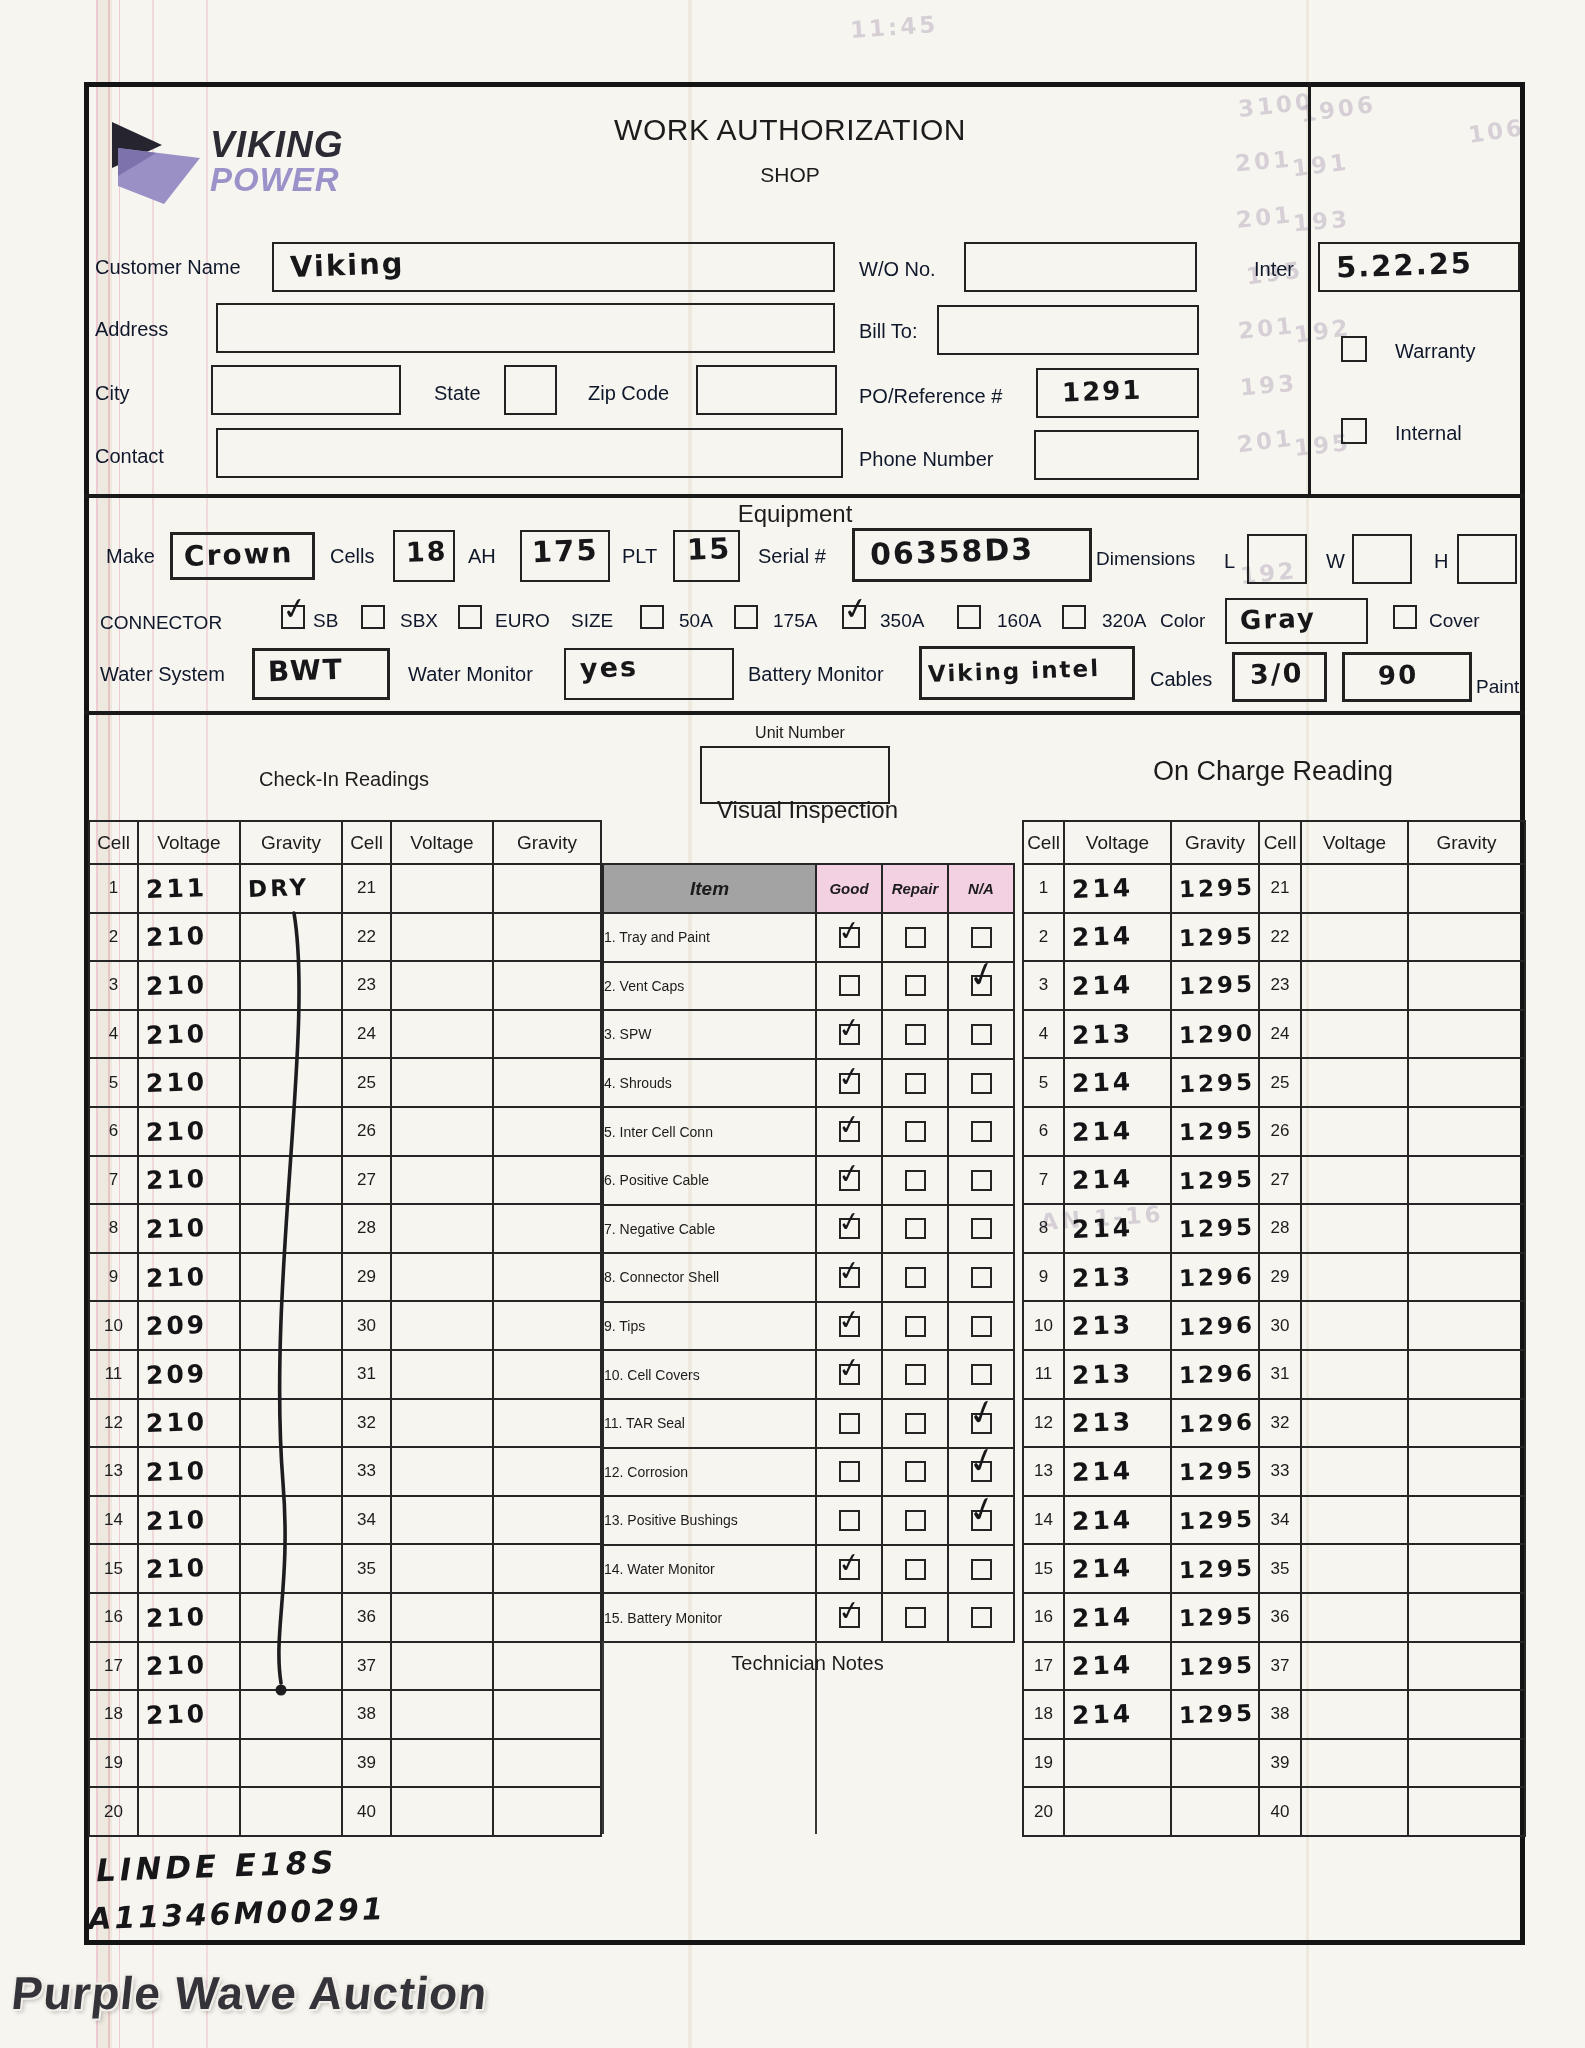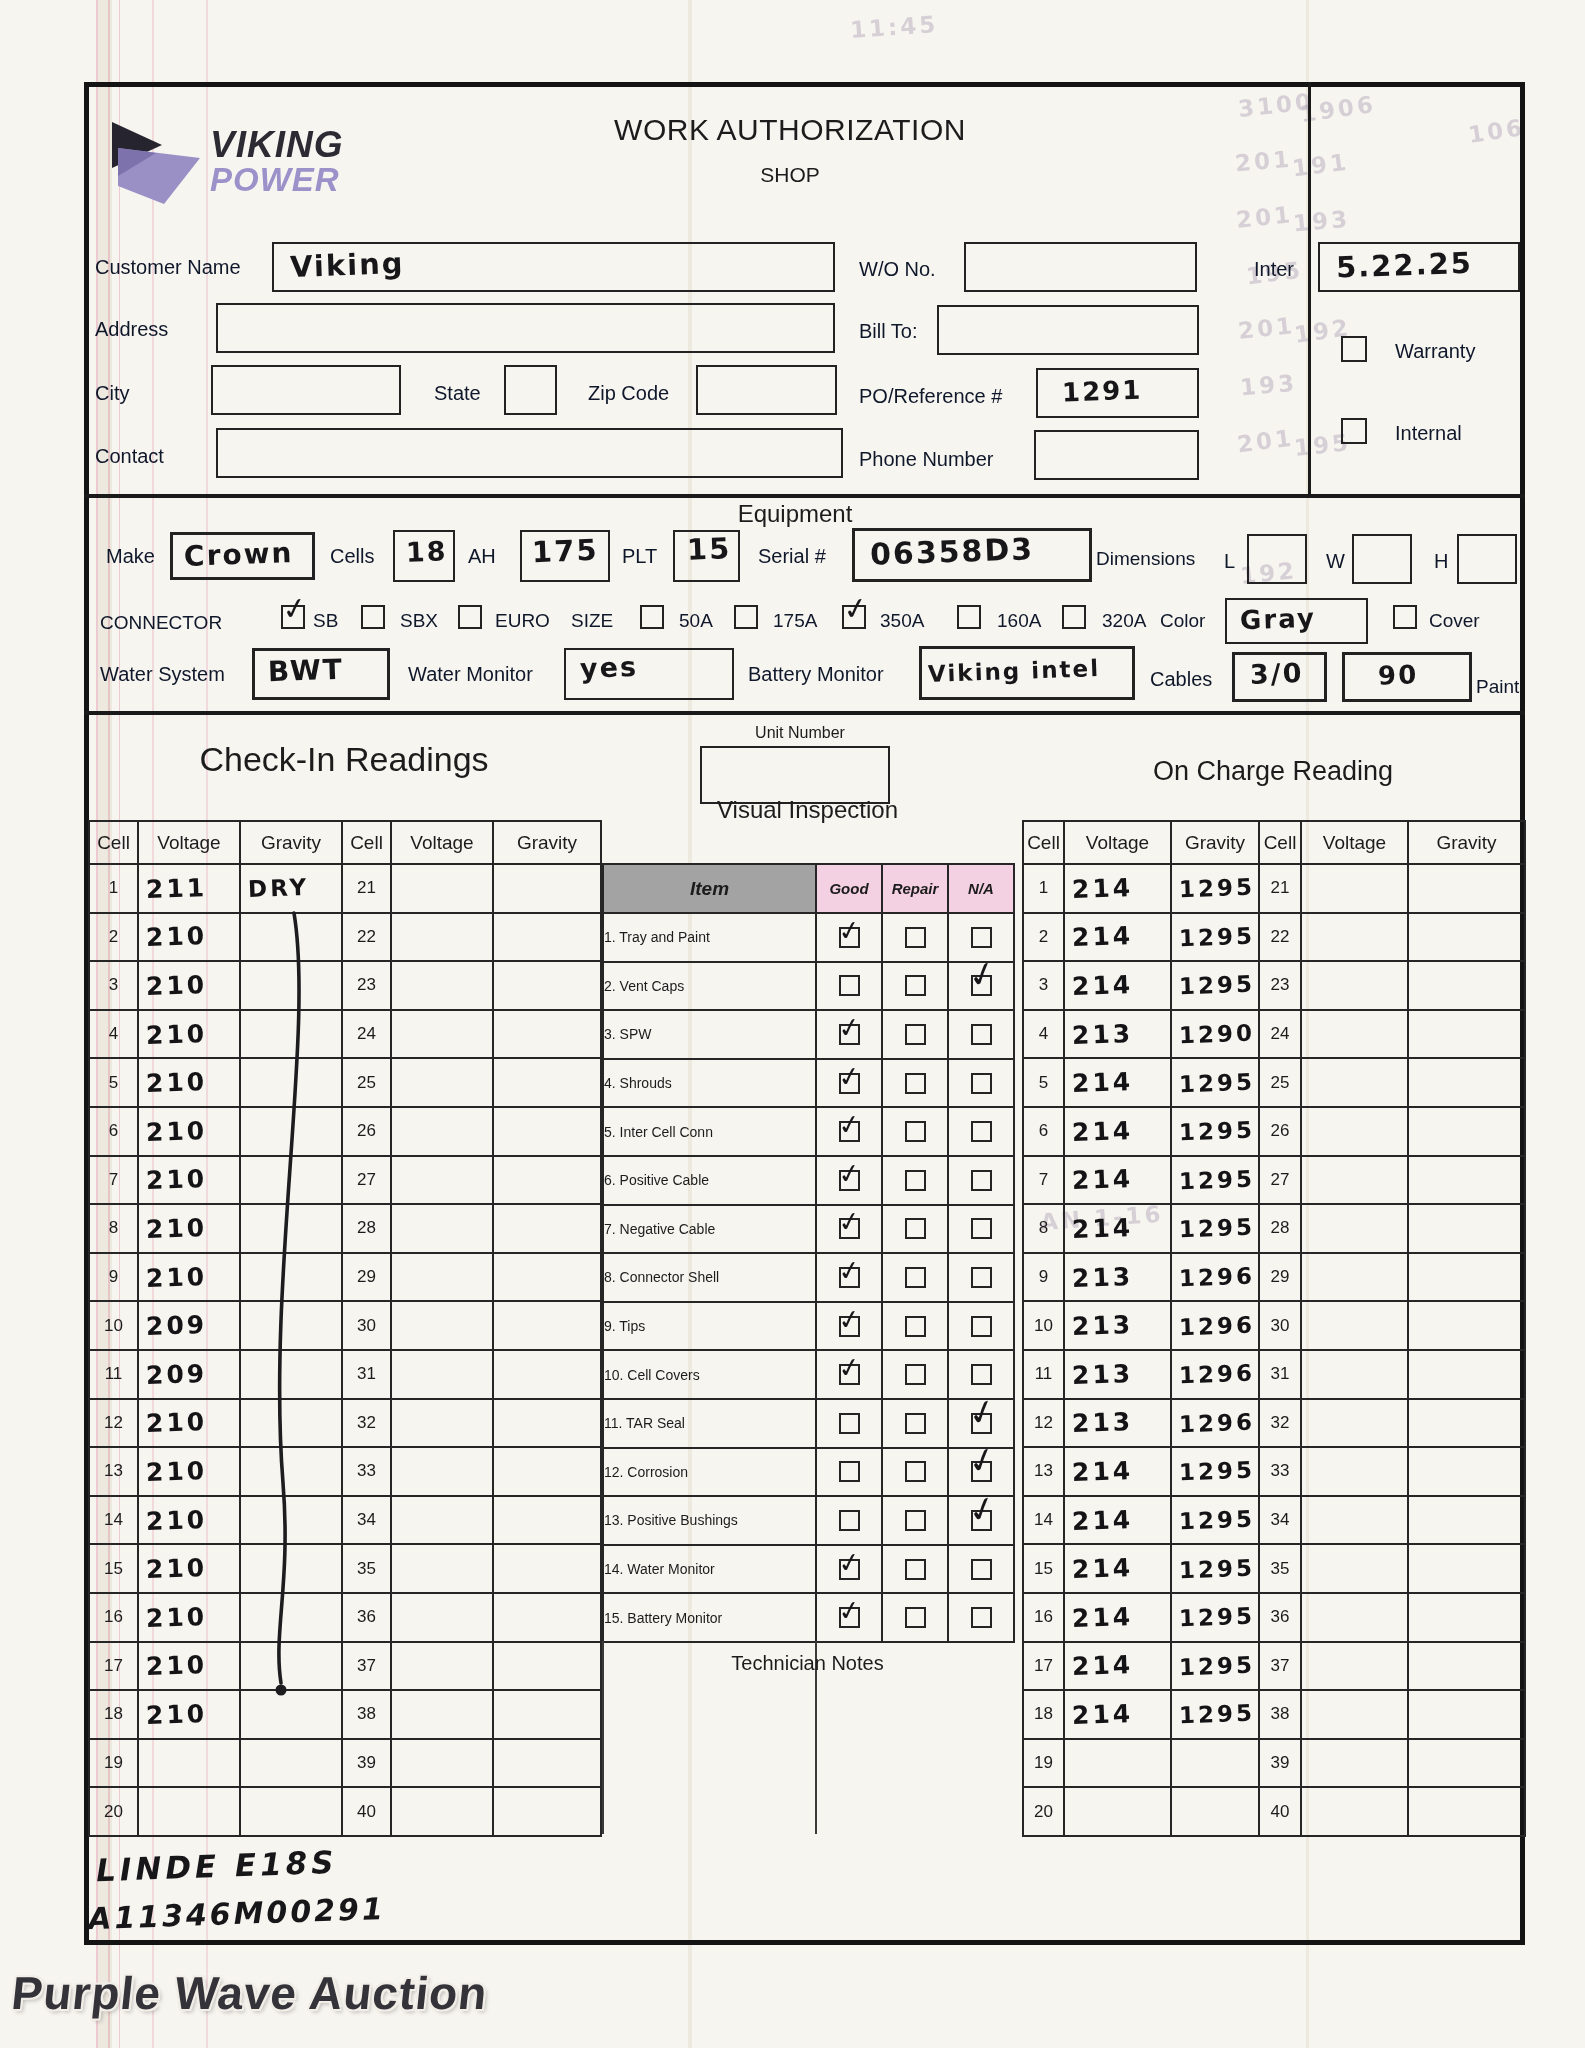--- a/index.html
+++ b/index.html
@@ -203,21 +203,21 @@
 <div class="hw" style="left:928px;top:658px;font-size:23px">Viking intel</div>
 <div class="lbl" style="left:1150px;top:668px">Cables</div>
 <div class="box" style="left:1232px;top:652px;width:95px;height:50px;border-width:3px"></div>
 <div class="hw" style="left:1250px;top:658px;font-size:27px">3/0</div>
 <div class="box" style="left:1342px;top:652px;width:130px;height:50px;border-width:3px"></div>
 <div class="hw" style="left:1378px;top:660px;font-size:26px">90</div>
 <div class="lbl" style="left:1476px;top:676px;font-size:19px">Paint</div>
 
 <div class="title-c" style="left:695px;top:724px;width:210px;font-size:16px">Unit Number</div>
 <div class="box" style="left:700px;top:746px;width:190px;height:58px"></div>
-<div class="title-c" style="left:88px;top:740px;width:512px;font-size:34px">Check-In Readings</div>
+<div class="title-c" style="left:88px;top:768px;width:512px;font-size:20px">Check-In Readings</div>
 <div class="title-c" style="left:1022px;top:756px;width:502px;font-size:27px">On Charge Reading</div>
 <div class="title-c" style="left:602px;top:796px;width:411px;font-size:24px">Visual Inspection</div>
 
 <div id="checkin-table" class="rt" style="left:88px;top:820px;width:512px;grid-template-columns:49px 102px 102px 49px 102px 108px;grid-template-rows:43px repeat(20,48.6px)">
     <div class="hd">
       <span>Cell</span>
     </div>
     <div class="hd">
       <span>Voltage</span>
     </div>

